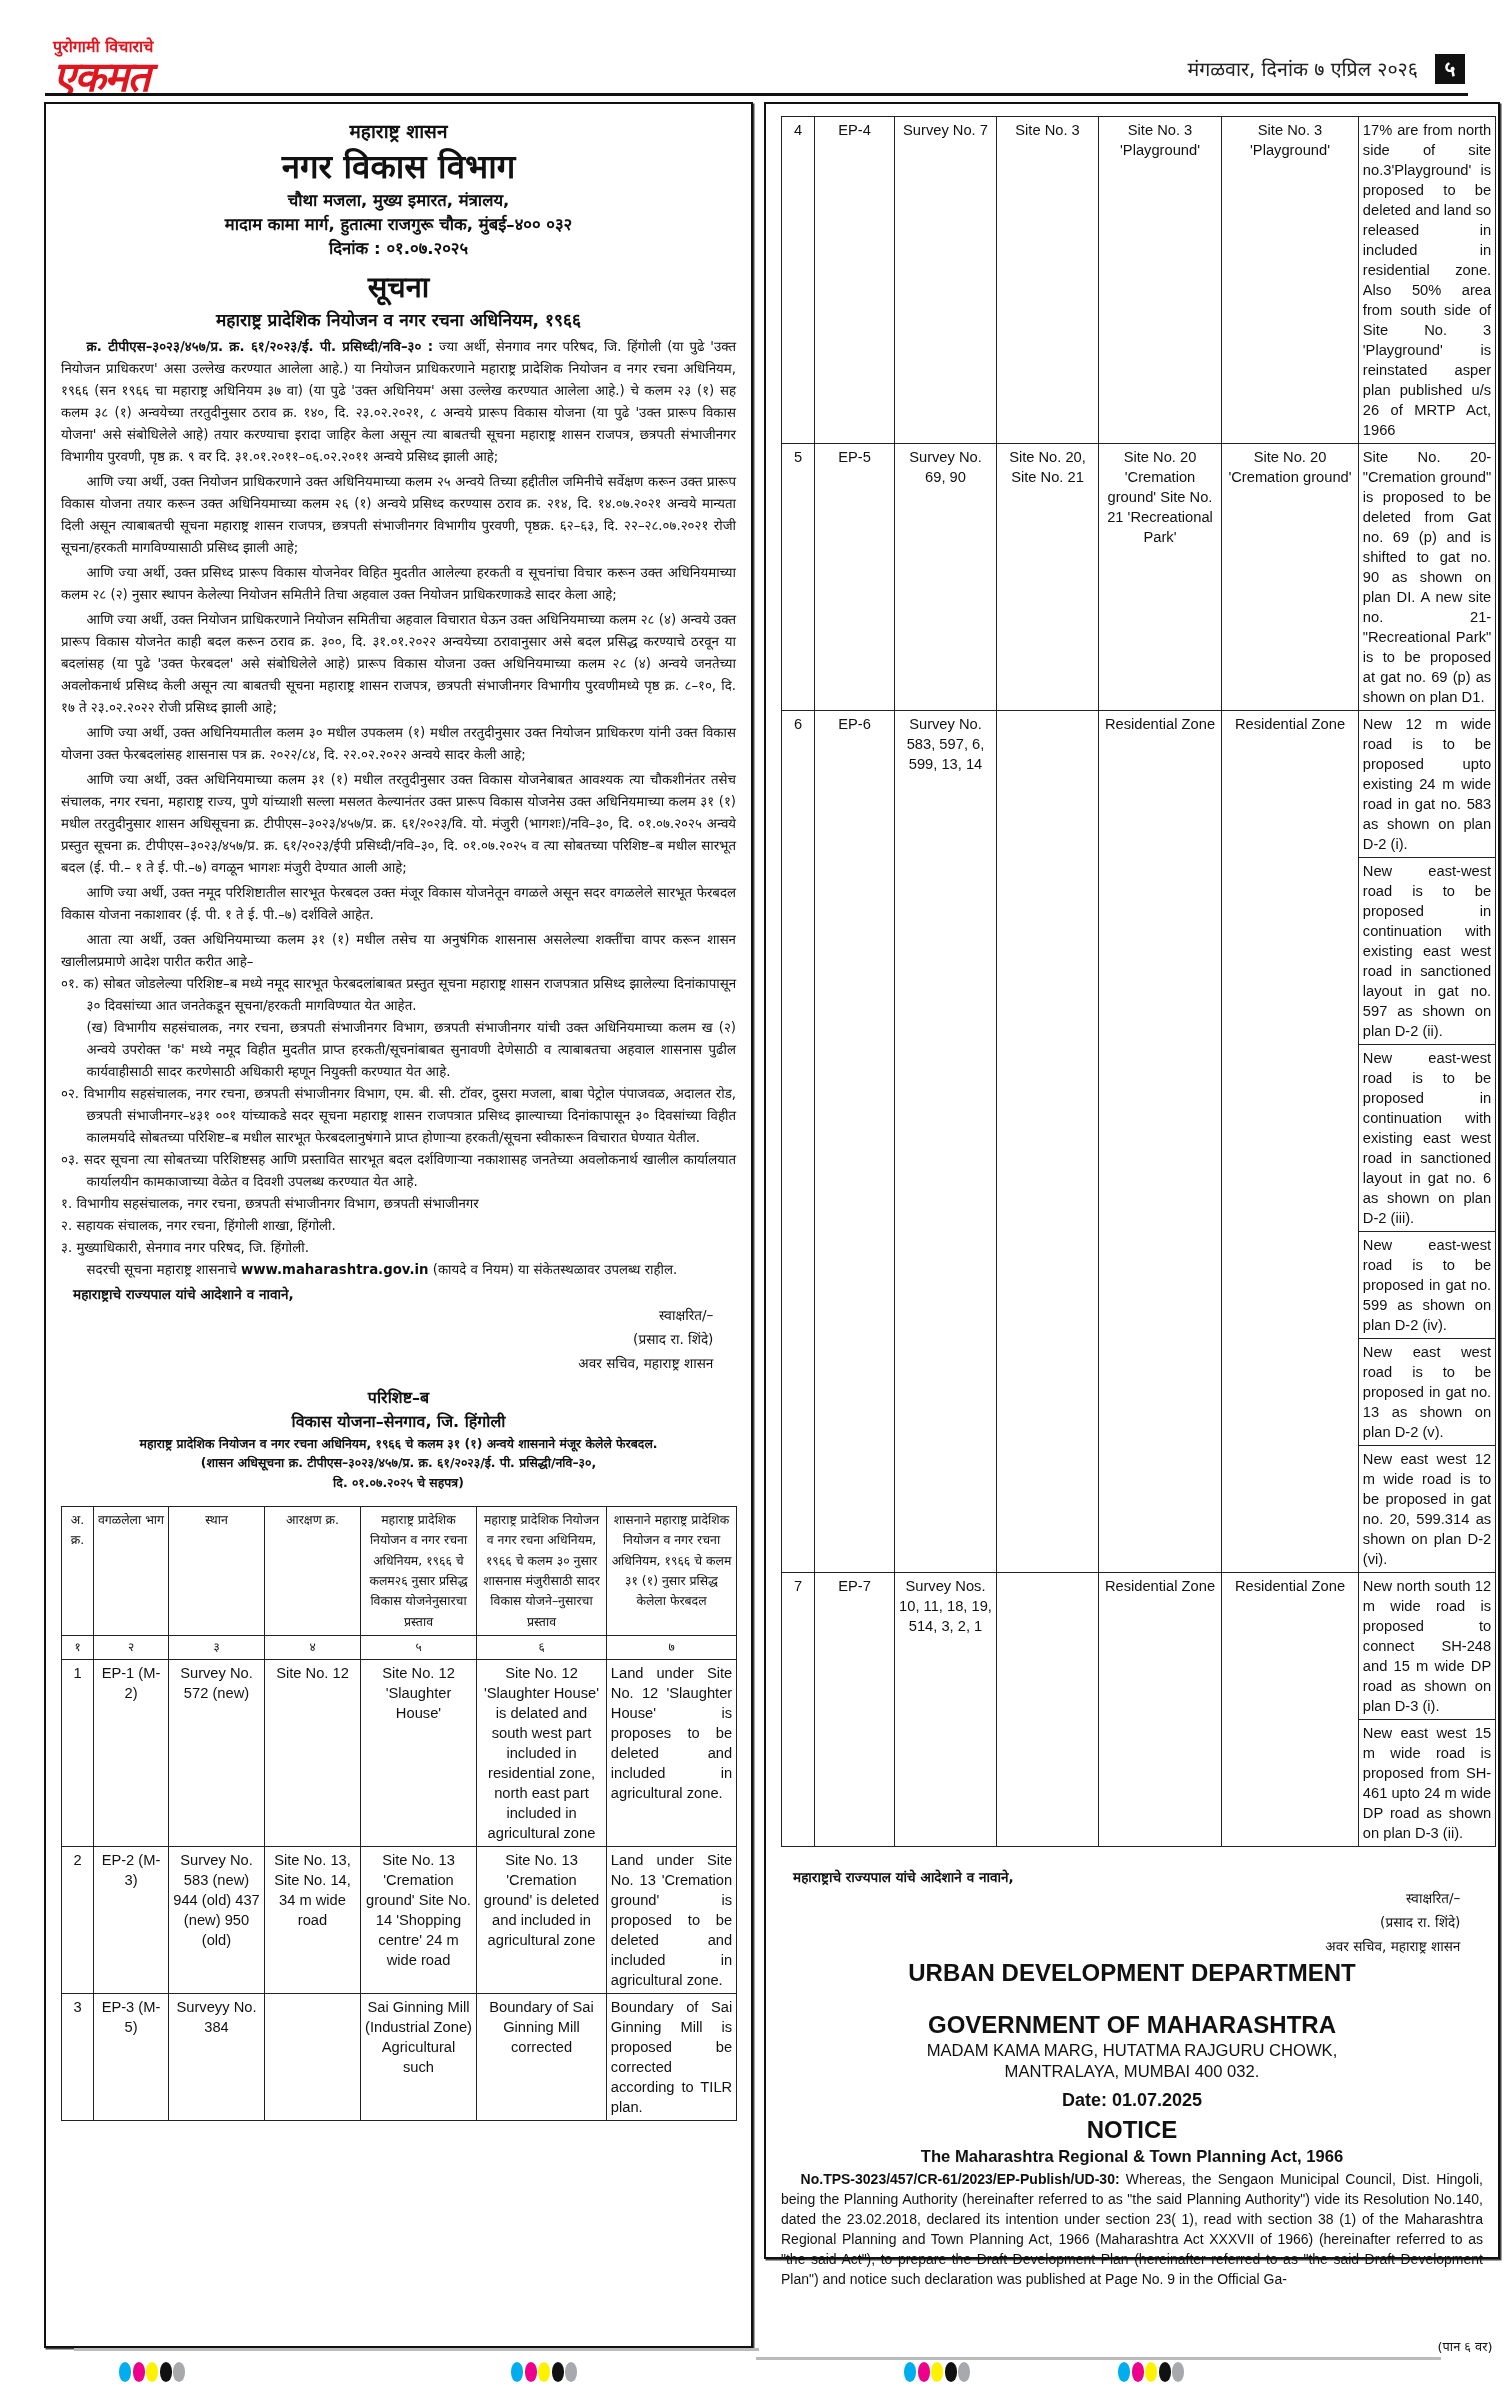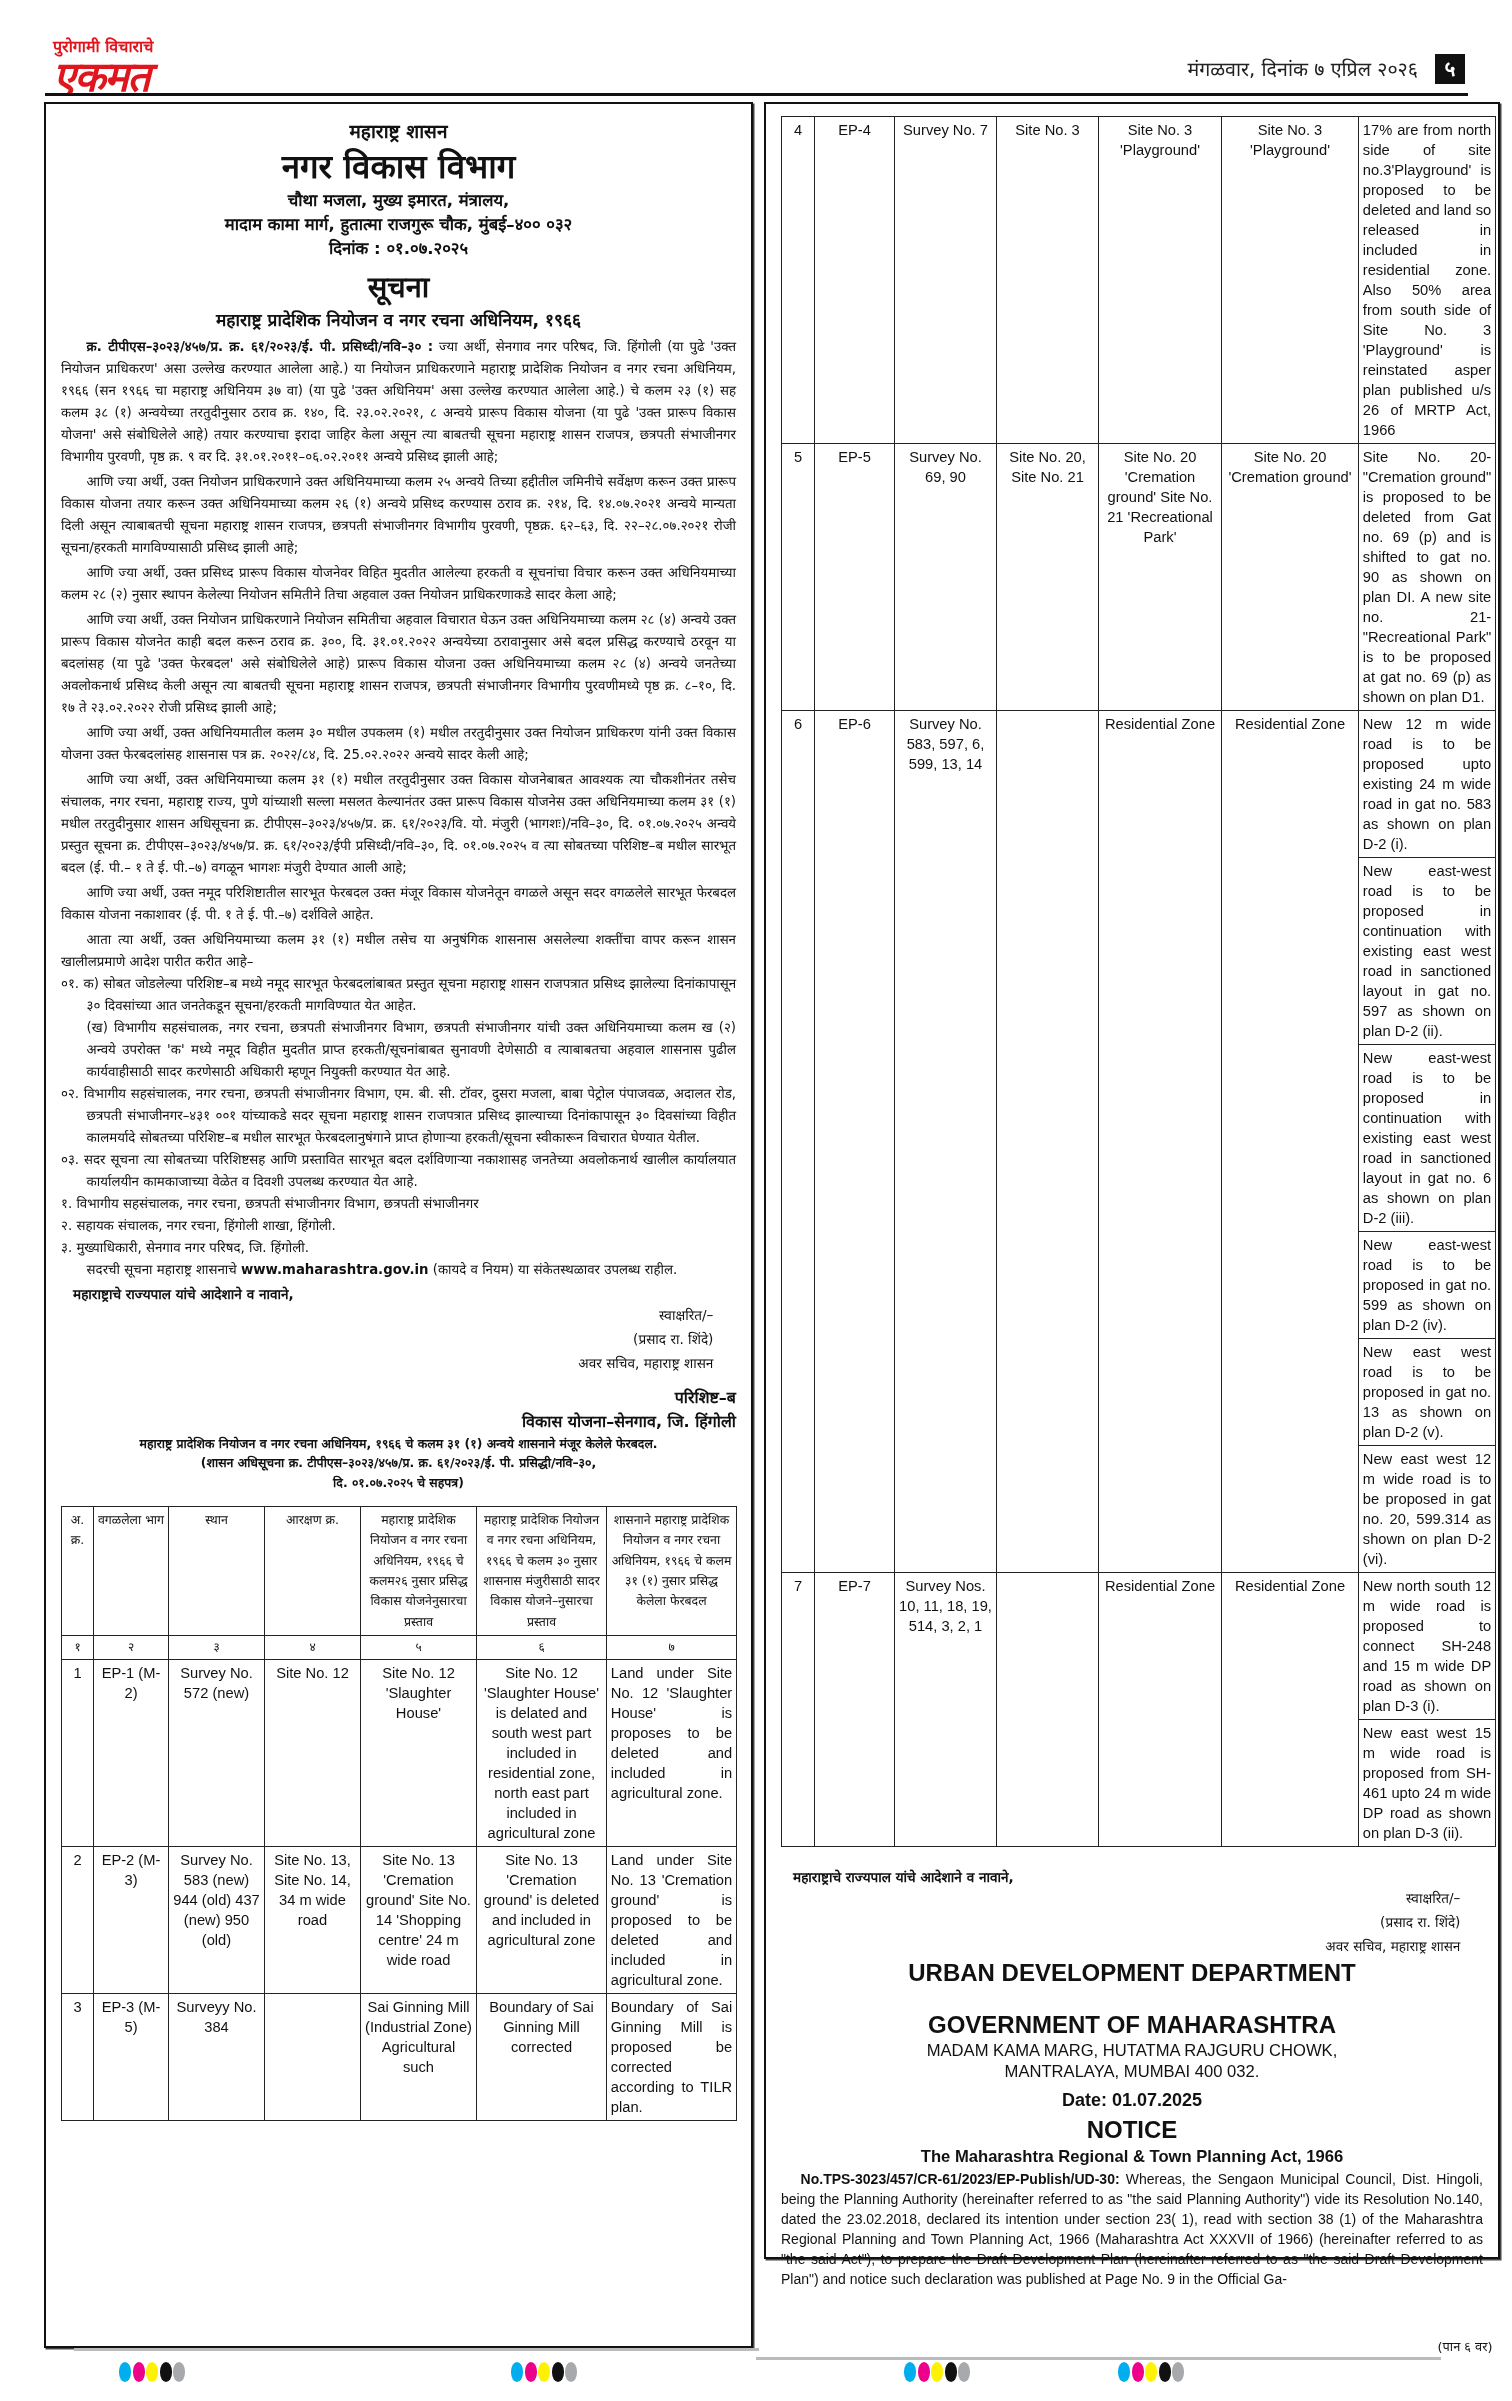--- a/index.html
+++ b/index.html
@@ -30,21 +30,21 @@
 
   .para { font-size: 13.3px; line-height: 22px; text-align: justify; text-indent: 25.6px; margin-top: 3px; color: #111; }
   .para b { font-weight: bold; }
   .item { font-size: 13.3px; line-height: 22px; text-align: justify; padding-left: 25.6px; text-indent: -25.6px; }
   .item-sub { font-size: 13.3px; line-height: 22px; text-align: justify; padding-left: 25.6px; }
   .list3 { font-size: 13.3px; line-height: 22px; padding-left: 25.6px; text-indent: -25.6px; }
   .sig { text-align: right; font-size: 13.6px; line-height: 24px; padding-right: 22.6px; }
   .sig .ln { display: block; }
   .gov-order { font-size: 13.6px; font-weight: bold; margin-top: 3px; padding-left: 12px; }
 
-  .annex-title { font-size: 16px; font-weight: bold; line-height: 24px; text-align: right; }
+  .annex-title { font-size: 16px; font-weight: bold; line-height: 24px; }
   .annex-sub { font-size: 12.4px; font-weight: bold; line-height: 19.6px; }
 
   table { border-collapse: collapse; width: 100%; table-layout: fixed; }
   td, th { border: 1.1px solid #222; vertical-align: top; padding: 3px 3.8px; font-size: 14.7px; line-height: 20px; }
   th { font-weight: normal; text-align: center; font-size: 12.4px; line-height: 20.3px; }
   td.ctr { text-align: center; }
   td.just { text-align: justify; }
   .numrow td { text-align: center; font-size: 12px; padding: 1.5px; }
   td.split { padding: 0; }
   .sub { padding: 3px 3.8px; text-align: justify; border-bottom: 1.1px solid #222; }
@@ -82,21 +82,21 @@
   <div class="c deva h-addr">चौथा मजला, मुख्य इमारत, मंत्रालय,</div>
   <div class="c deva h-addr">मादाम कामा मार्ग, हुतात्मा राजगुरू चौक, मुंबई–४०० ०३२</div>
   <div class="c deva h-addr">दिनांक : ०१.०७.२०२५</div>
   <div class="c deva h-notice">सूचना</div>
   <div class="c deva h-act">महाराष्ट्र प्रादेशिक नियोजन व नगर रचना अधिनियम, १९६६</div>
 
   <p class="para deva"><b>क्र. टीपीएस–३०२३/४५७/प्र. क्र. ६१/२०२३/ई. पी. प्रसिध्दी/नवि–३० :</b><span> ज्या अर्थी, सेनगाव नगर परिषद, जि. हिंगोली (या पुढे 'उक्त नियोजन प्राधिकरण' असा उल्लेख करण्यात आलेला आहे.) या नियोजन प्राधिकरणाने महाराष्ट्र प्रादेशिक नियोजन व नगर रचना अधिनियम, १९६६ (सन १९६६ चा महाराष्ट्र अधिनियम ३७ वा) (या पुढे 'उक्त अधिनियम' असा उल्लेख करण्यात आलेला आहे.) चे कलम २३ (१) सह कलम ३८ (१) अन्वयेच्या तरतुदीनुसार ठराव क्र. १४०, दि. २३.०२.२०२१, ८ अन्वये प्रारूप विकास योजना (या पुढे 'उक्त प्रारूप विकास योजना' असे संबोधिलेले आहे) तयार करण्याचा इरादा जाहिर केला असून त्या बाबतची सूचना महाराष्ट्र शासन राजपत्र, छत्रपती संभाजीनगर विभागीय पुरवणी, पृष्ठ क्र. ९ वर दि. ३१.०१.२०११–०६.०२.२०११ अन्वये प्रसिध्द झाली आहे;</span></p>
   <p class="para deva">आणि ज्या अर्थी, उक्त नियोजन प्राधिकरणाने उक्त अधिनियमाच्या कलम २५ अन्वये तिच्या हद्दीतील जमिनीचे सर्वेक्षण करून उक्त प्रारूप विकास योजना तयार करून उक्त अधिनियमाच्या कलम २६ (१) अन्वये प्रसिध्द करण्यास ठराव क्र. २१४, दि. १४.०७.२०२१ अन्वये मान्यता दिली असून त्याबाबतची सूचना महाराष्ट्र शासन राजपत्र, छत्रपती संभाजीनगर विभागीय पुरवणी, पृष्ठक्र. ६२–६३, दि. २२–२८.०७.२०२१ रोजी सूचना/हरकती मागविण्यासाठी प्रसिध्द झाली आहे;</p>
   <p class="para deva">आणि ज्या अर्थी, उक्त प्रसिध्द प्रारूप विकास योजनेवर विहित मुदतीत आलेल्या हरकती व सूचनांचा विचार करून उक्त अधिनियमाच्या कलम २८ (२) नुसार स्थापन केलेल्या नियोजन समितीने तिचा अहवाल उक्त नियोजन प्राधिकरणाकडे सादर केला आहे;</p>
   <p class="para deva">आणि ज्या अर्थी, उक्त नियोजन प्राधिकरणाने नियोजन समितीचा अहवाल विचारात घेऊन उक्त अधिनियमाच्या कलम २८ (४) अन्वये उक्त प्रारूप विकास योजनेत काही बदल करून ठराव क्र. ३००, दि. ३१.०१.२०२२ अन्वयेच्या ठरावानुसार असे बदल प्रसिद्ध करण्याचे ठरवून या बदलांसह (या पुढे 'उक्त फेरबदल' असे संबोधिलेले आहे) प्रारूप विकास योजना उक्त अधिनियमाच्या कलम २८ (४) अन्वये जनतेच्या अवलोकनार्थ प्रसिध्द केली असून त्या बाबतची सूचना महाराष्ट्र शासन राजपत्र, छत्रपती संभाजीनगर विभागीय पुरवणीमध्ये पृष्ठ क्र. ८–१०, दि. १७ ते २३.०२.२०२२ रोजी प्रसिध्द झाली आहे;</p>
-  <p class="para deva">आणि ज्या अर्थी, उक्त अधिनियमातील कलम ३० मधील उपकलम (१) मधील तरतुदीनुसार उक्त नियोजन प्राधिकरण यांनी उक्त विकास योजना उक्त फेरबदलांसह शासनास पत्र क्र. २०२२/८४, दि. 25.०२.२०२२ अन्वये सादर केली आहे;</p>
+  <p class="para deva">आणि ज्या अर्थी, उक्त अधिनियमातील कलम ३० मधील उपकलम (१) मधील तरतुदीनुसार उक्त नियोजन प्राधिकरण यांनी उक्त विकास योजना उक्त फेरबदलांसह शासनास पत्र क्र. २०२२/८४, दि. २२.०२.२०२२ अन्वये सादर केली आहे;</p>
   <p class="para deva">आणि ज्या अर्थी, उक्त अधिनियमाच्या कलम ३१ (१) मधील तरतुदीनुसार उक्त विकास योजनेबाबत आवश्यक त्या चौकशीनंतर तसेच संचालक, नगर रचना, महाराष्ट्र राज्य, पुणे यांच्याशी सल्ला मसलत केल्यानंतर उक्त प्रारूप विकास योजनेस उक्त अधिनियमाच्या कलम ३१ (१) मधील तरतुदीनुसार शासन अधिसूचना क्र. टीपीएस–३०२३/४५७/प्र. क्र. ६१/२०२३/वि. यो. मंजुरी (भागशः)/नवि–३०, दि. ०१.०७.२०२५ अन्वये प्रस्तुत सूचना क्र. टीपीएस–३०२३/४५७/प्र. क्र. ६१/२०२३/ईपी प्रसिध्दी/नवि–३०, दि. ०१.०७.२०२५ व त्या सोबतच्या परिशिष्ट–ब मधील सारभूत बदल (ई. पी.– १ ते ई. पी.–७) वगळून भागशः मंजुरी देण्यात आली आहे;</p>
   <p class="para deva">आणि ज्या अर्थी, उक्त नमूद परिशिष्टातील सारभूत फेरबदल उक्त मंजूर विकास योजनेतून वगळले असून सदर वगळलेले सारभूत फेरबदल विकास योजना नकाशावर (ई. पी. १ ते ई. पी.–७) दर्शविले आहेत.</p>
   <p class="para deva">आता त्या अर्थी, उक्त अधिनियमाच्या कलम ३१ (१) मधील तसेच या अनुषंगिक शासनास असलेल्या शक्तींचा वापर करून शासन खालीलप्रमाणे आदेश पारीत करीत आहे–</p>
 
   <div class="item deva"><span>०१. क)</span> <span>सोबत जोडलेल्या परिशिष्ट–ब मध्ये नमूद सारभूत फेरबदलांबाबत प्रस्तुत सूचना महाराष्ट्र शासन राजपत्रात प्रसिध्द झालेल्या दिनांकापासून ३० दिवसांच्या आत जनतेकडून सूचना/हरकती मागविण्यात येत आहेत.</span></div>
   <div class="item-sub deva">(ख) विभागीय सहसंचालक, नगर रचना, छत्रपती संभाजीनगर विभाग, छत्रपती संभाजीनगर यांची उक्त अधिनियमाच्या कलम ख (२) अन्वये उपरोक्त 'क' मध्ये नमूद विहीत मुदतीत प्राप्त हरकती/सूचनांबाबत सुनावणी देणेसाठी व त्याबाबतचा अहवाल शासनास पुढील कार्यवाहीसाठी सादर करणेसाठी अधिकारी म्हणून नियुक्ती करण्यात येत आहे.</div>
   <div class="item deva"><span>०२.</span> <span>विभागीय सहसंचालक, नगर रचना, छत्रपती संभाजीनगर विभाग, एम. बी. सी. टॉवर, दुसरा मजला, बाबा पेट्रोल पंपाजवळ, अदालत रोड, छत्रपती संभाजीनगर–४३१ ००१ यांच्याकडे सदर सूचना महाराष्ट्र शासन राजपत्रात प्रसिध्द झाल्याच्या दिनांकापासून ३० दिवसांच्या विहीत कालमर्यादे सोबतच्या परिशिष्ट–ब मधील सारभूत फेरबदलानुषंगाने प्राप्त होणाऱ्या हरकती/सूचना स्वीकारून विचारात घेण्यात येतील.</span></div>
   <div class="item deva"><span>०३.</span> <span>सदर सूचना त्या सोबतच्या परिशिष्टसह आणि प्रस्तावित सारभूत बदल दर्शविणाऱ्या नकाशासह जनतेच्या अवलोकनार्थ खालील कार्यालयात कार्यालयीन कामकाजाच्या वेळेत व दिवशी उपलब्ध करण्यात येत आहे.</span></div>
 
   <div class="list3 deva"><span>१.</span> <span>विभागीय सहसंचालक, नगर रचना, छत्रपती संभाजीनगर विभाग, छत्रपती संभाजीनगर</span></div>

